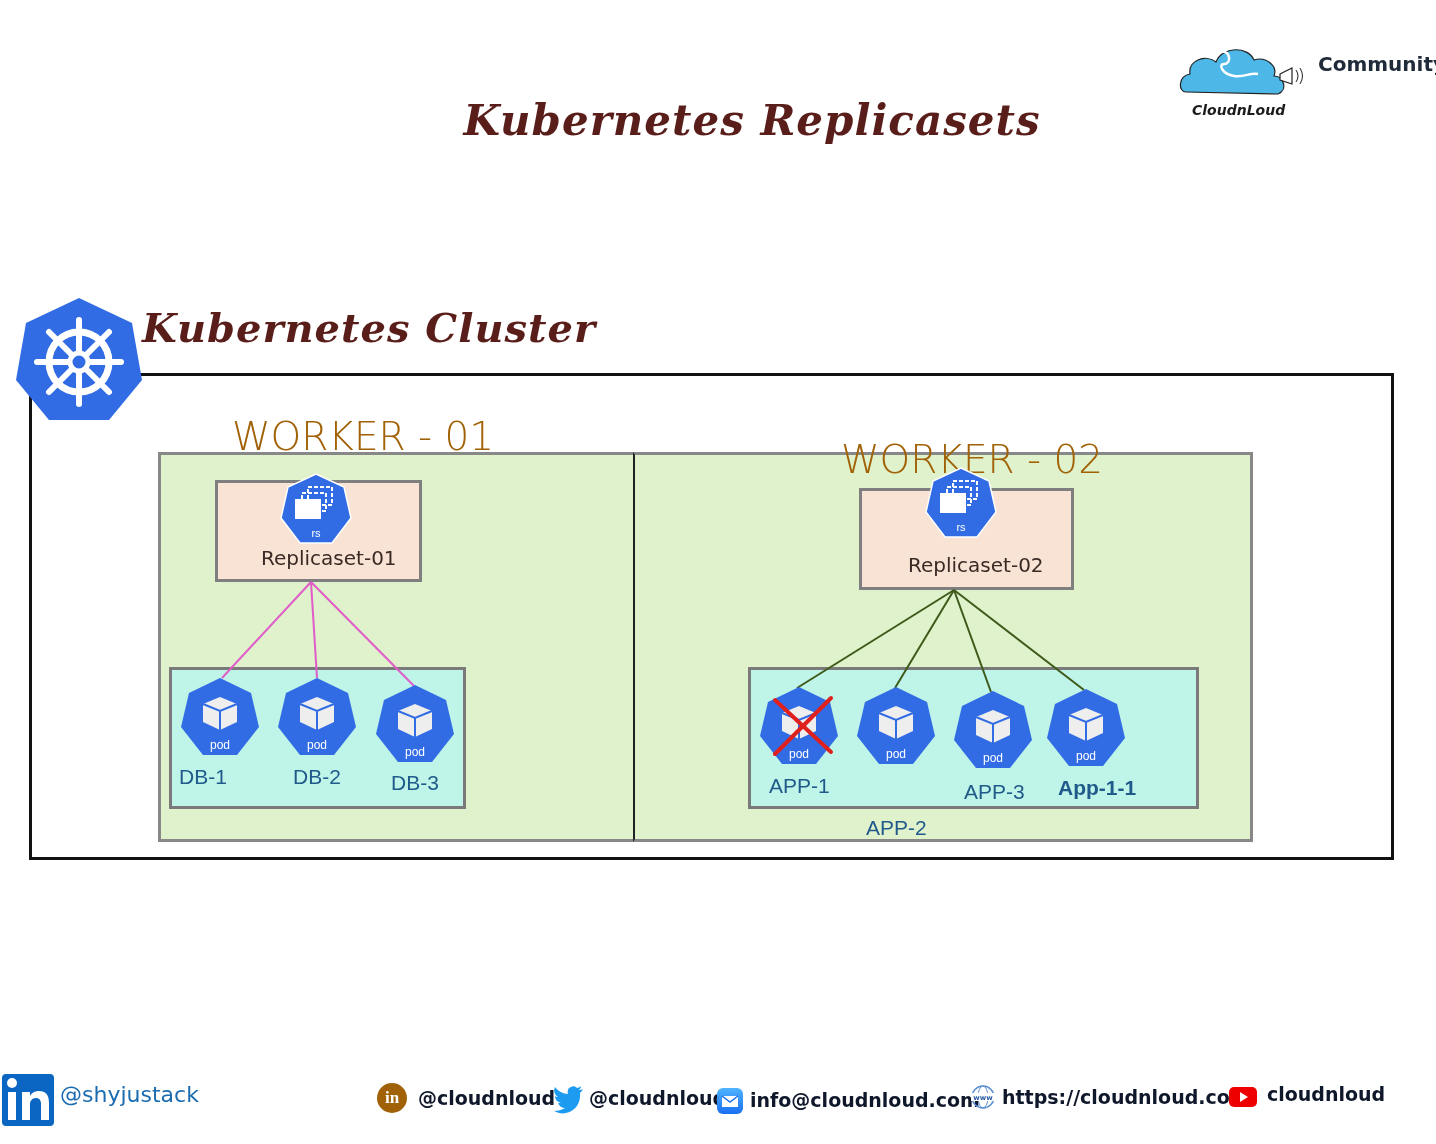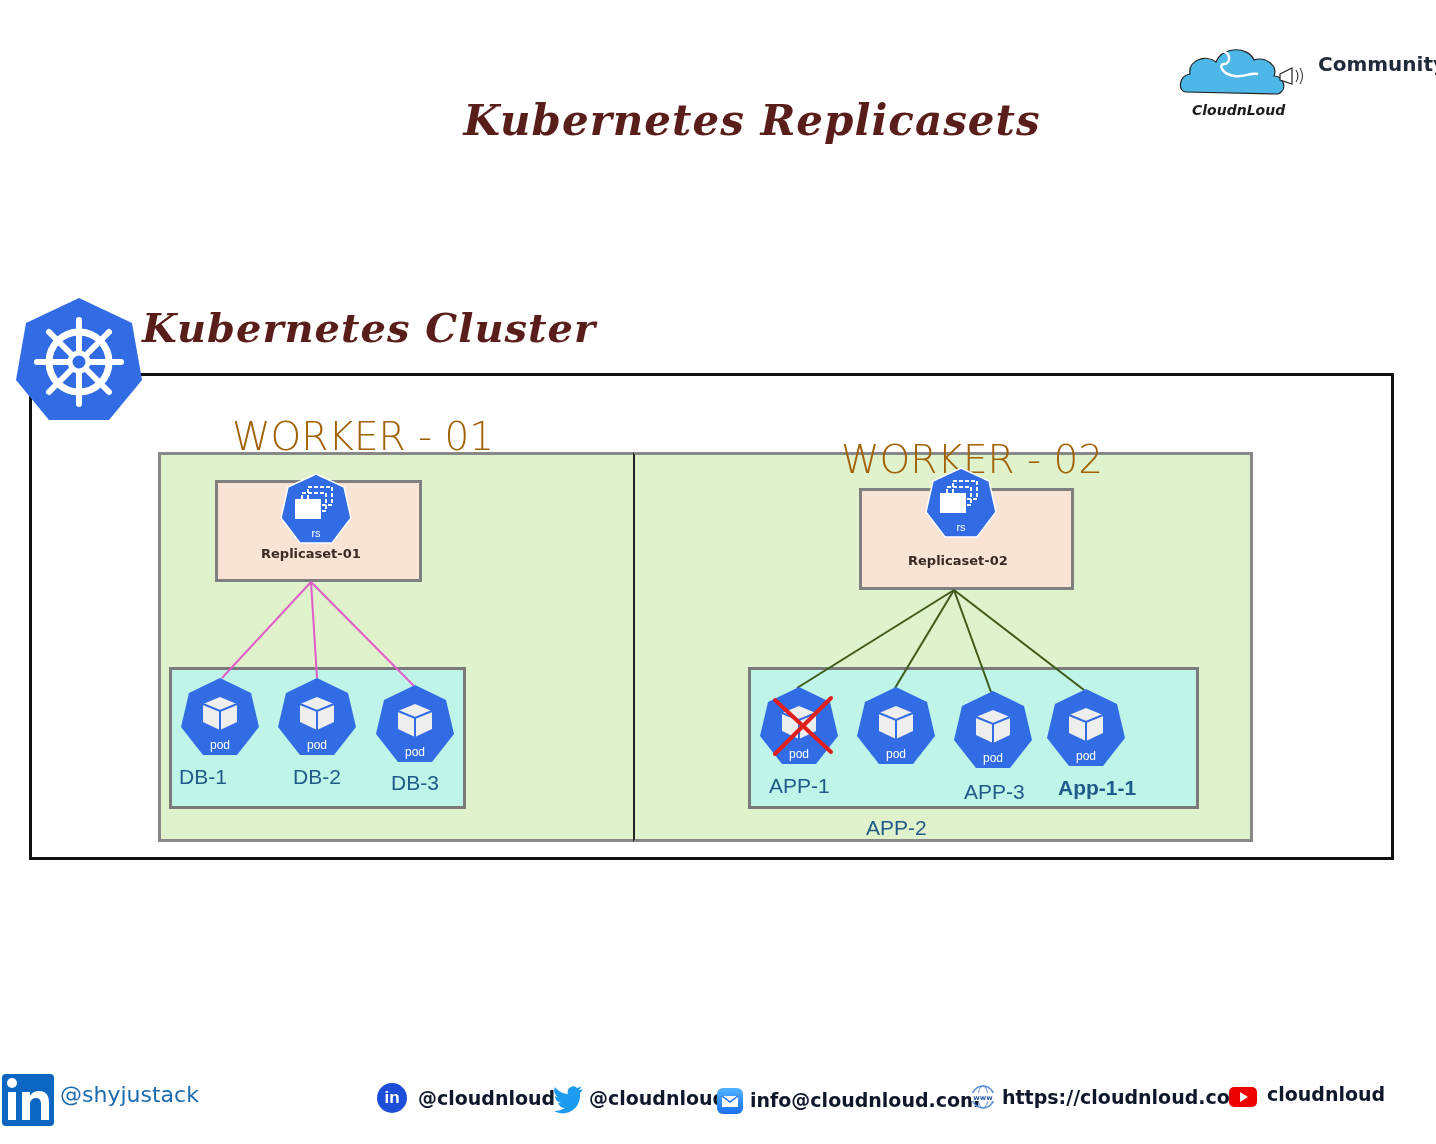--- a/index.html
+++ b/index.html
@@ -13,21 +13,21 @@
   #cluster-box { left:29px; top:373px; width:1365px; height:487px; border:3px solid #111; box-sizing:border-box; }
   .worker { background:#e0f2cc; border:3px solid #888; box-sizing:border-box; }
   #worker1 { left:158px; top:452px; width:477px; height:390px; border-right:2px solid #222; }
   #worker2 { left:633px; top:452px; width:620px; height:390px; border-left:2px solid #222; }
   .worker-label { font-size:39px; color:#a16207; font-family:"DejaVu Sans", sans-serif; font-weight:300; }
   #worker1-label { left:232px; top:414px; }
   #worker2-label { left:841px; top:408px;margin-top:29px; }
   .rs-box { background:#f8e3d5; border:3px solid #7f7f7f; box-sizing:border-box; }
   #rs1 { left:215px; top:480px; width:207px; height:102px; }
   #rs2 { left:859px; top:488px; width:215px; height:102px; }
-  .rs-label { font-size:13px; color:#3a2a24; font-family:"DejaVu Sans", sans-serif;font-weight:bold; }
+  .rs-label { font-size:20px; color:#3a2a24; font-family:"DejaVu Sans", sans-serif; }
   #rs1-label { left:261px; top:546px; }
   #rs2-label { left:908px; top:553px; }
   .pod-box { background:#bff4e8; border:3px solid #7a7a7a; box-sizing:border-box; }
   #podbox1 { left:169px; top:667px; width:297px; height:142px; }
   #podbox2 { left:748px; top:667px; width:451px; height:142px; }
   .pod-label { font-size:21px; color:#1f5a8a; font-family:"Liberation Sans", sans-serif; }
   .bold { font-weight:bold; }
   .footer-text { font-size:19px; font-weight:bold; color:#0f172a; font-family:"DejaVu Sans", sans-serif; }
   #footer-handle { left:60px; top:1082px; font-size:22px; color:#1b6bb0; font-family:"DejaVu Sans", sans-serif; }
 </style>
@@ -190,21 +190,21 @@
 
 <div class="abs" style="left:2px;top:1074px;width:52px;height:52px;background:#0a66c2;border-radius:4px;">
   <svg width="52" height="52" viewBox="0 0 52 52">
     <rect x="6" y="18" width="8" height="28" fill="#fff"></rect>
     <circle cx="10" cy="9" r="5" fill="#fff"></circle>
     <path d="M20 18 H28 V22 C30 18 34 17 37 17 C44 17 47 21 47 29 V46 H39 V30 C39 26 37 24 34 24 C30 24 28 27 28 30 V46 H20 Z" fill="#fff"></path>
   </svg>
 </div>
 <div id="footer-handle" class="abs">@shyjustack</div>
 
-<div class="abs" style="left:377px;top:1083px;width:30px;height:30px;border-radius:50%;background:#1d4ed8;color:#fff;font-weight:bold;font-size:17px;text-align:center;line-height:30px;font-family:Liberation Sans, sans-serif;">in</div>
+<div class="abs" style="left:377px;top:1083px;width:30px;height:30px;border-radius:50%;background:#a16207;color:#fff;font-weight:bold;font-size:17px;text-align:center;line-height:30px;font-family:Liberation Serif, serif;">in</div>
 <div class="abs footer-text" style="left:418px;top:1087px;">@cloudnloud</div>
 
 <div class="abs" style="left:552px;top:1084px;width:32px;height:30px;">
   <svg width="32" height="30" viewBox="0 0 32 30">
     <path d="M31 5 C29 6 28 6 27 6 C28 5 29 4 29 2 C28 3 26 4 25 4 C23 2 21 2 19 3 C16 4 15 7 16 10 C11 10 6 7 3 3 C1 7 3 11 6 13 C5 13 4 13 3 12 C3 16 6 18 9 19 C8 19 7 19 6 19 C7 22 10 24 13 24 C10 26 6 27 2 27 C6 29 10 30 14 29 C24 27 29 18 28 9 C29 8 30 7 31 5 Z" fill="#1d9bf0"></path>
   </svg>
 </div>
 <div class="abs footer-text" style="left:589px;top:1087px;">@cloudnloud</div>
 
 <div class="abs" style="left:717px;top:1088px;width:26px;height:26px;border-radius:6px;background:linear-gradient(#4fb3ff,#1a6ff0);">

